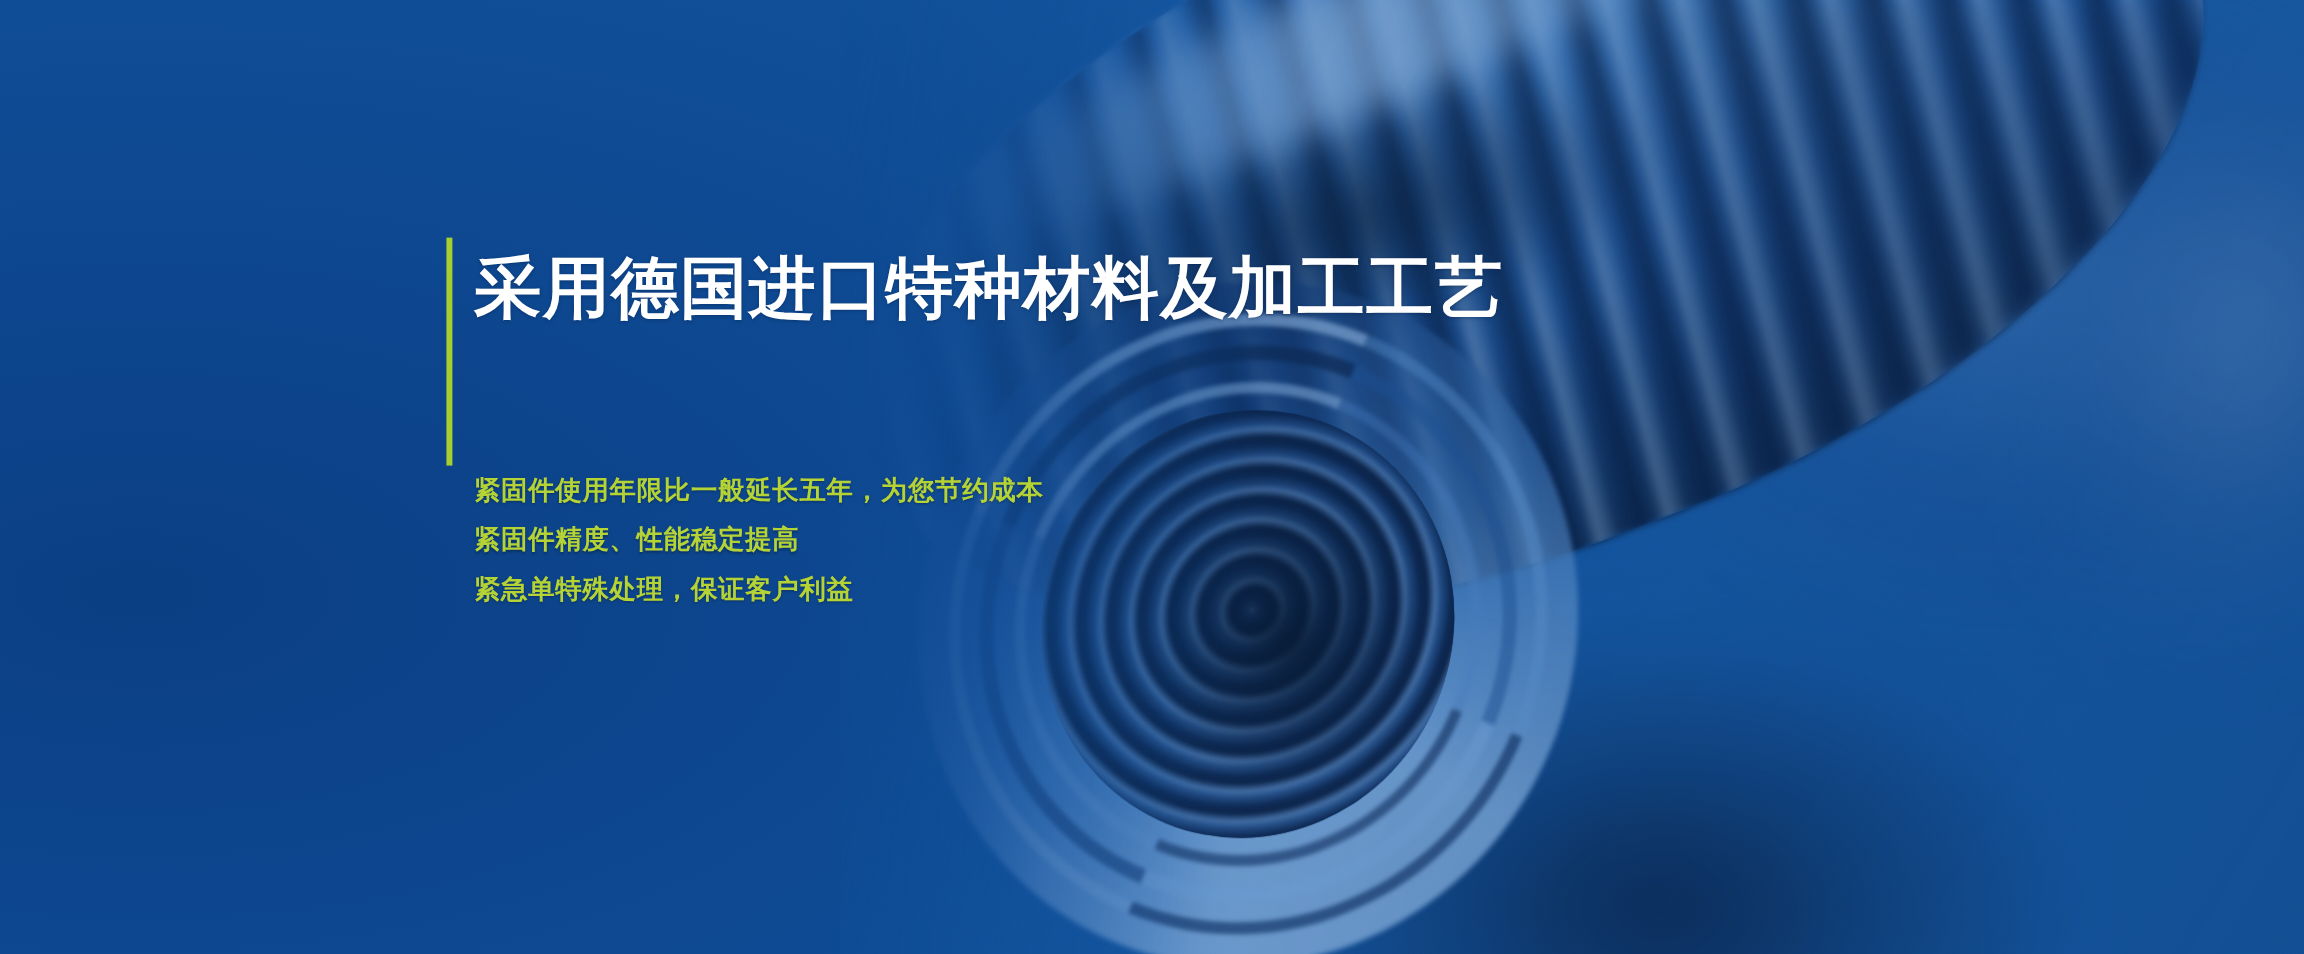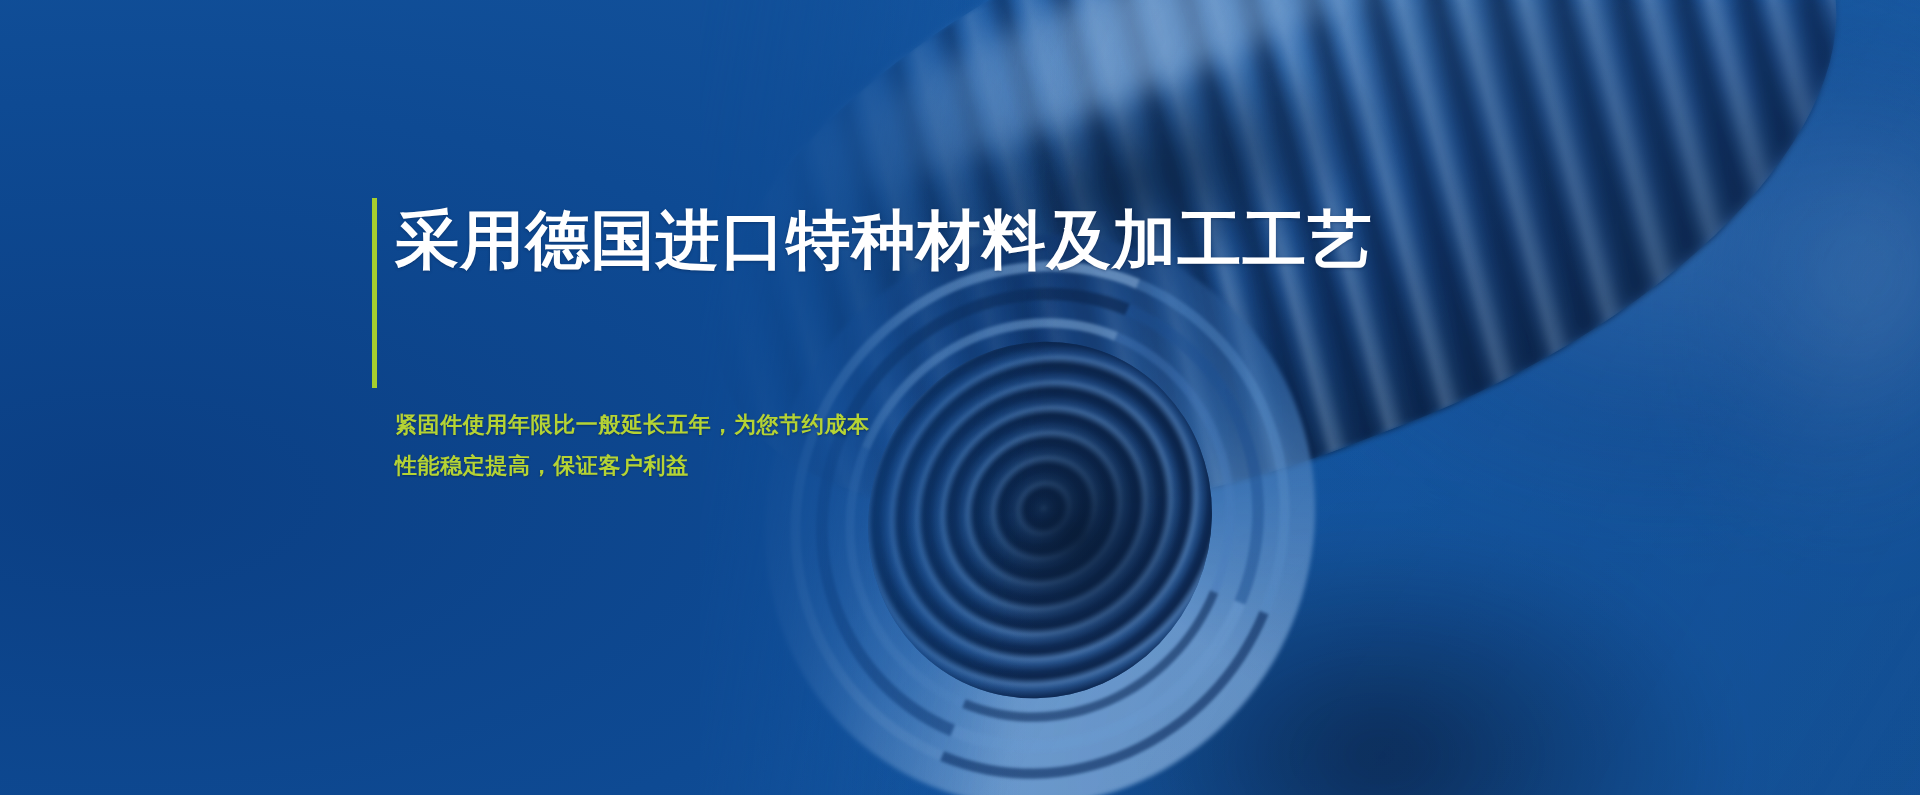--- a/index.html
+++ b/index.html
@@ -213,32 +213,31 @@
     min-height:192px;
   }
   .accent-bar{
     position:absolute;
     left:0; top:2px;
     width:5px; height:190px;
     background:#a5ce2e;
   }
   .headline{
     color:#ffffff;
-    font-size:64px;
+    font-size:56px;
     font-weight:700;
     line-height:64px;
     letter-spacing:1.2px;
     white-space:nowrap;
     text-shadow:0 1px 3px rgba(4,24,56,.35);
   }
   .headline.line1{ padding-top:12px; }
   .headline.line2{ padding-top:12px; }
 
   .sublist{
-    margin-top:16px;
     padding-left:23px;
   }
   .subline{
     color:#b5d334;
     font-size:22px;
     font-weight:700;
     line-height:41px;
     letter-spacing:.6px;
     white-space:nowrap;
     text-shadow:0 1px 2px rgba(4,24,56,.45);
@@ -284,17 +283,18 @@
 
   <div class="content">
 
     <div class="headline-group">
       <div class="accent-bar"></div>
       <div class="headline line1">采用德国进口特种材料及加工工艺</div>
     </div>
 
     <div class="sublist">
       <div class="subline">紧固件使用年限比一般延长五年，为您节约成本</div>
-      <div class="subline">性能稳定提高，保证客户利益</div>
+      <div class="subline">紧固件精度、性能稳定提高</div>
+      <div class="subline">紧急单特殊处理，保证客户利益</div>
     </div>
 
   </div>
 </div>
 
 </body></html>

